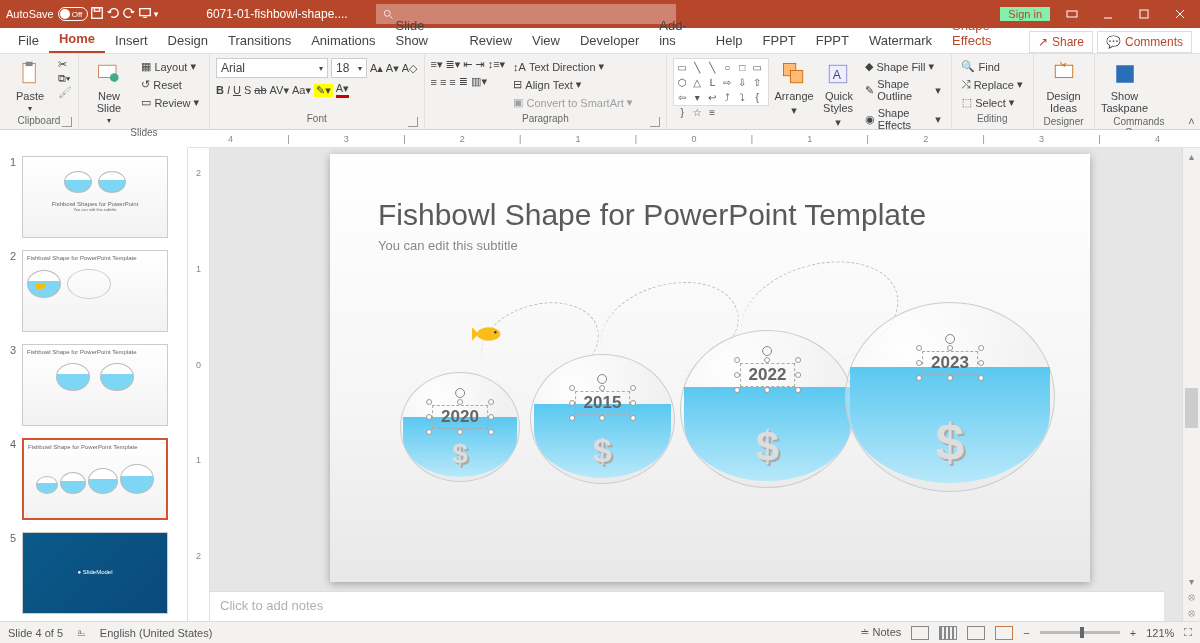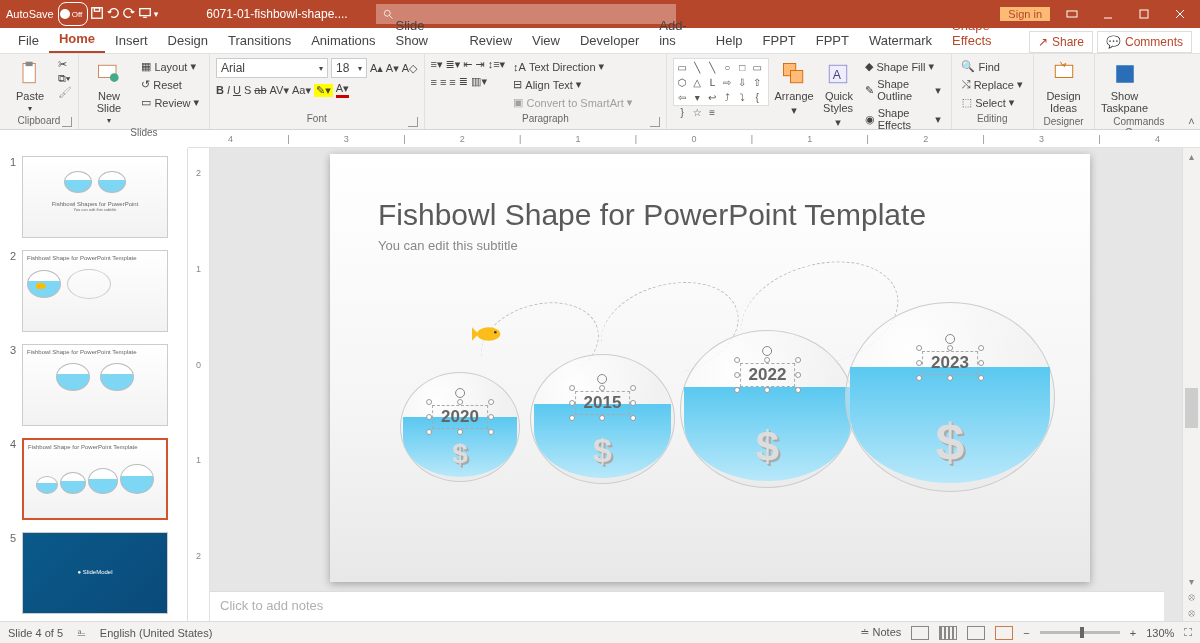--- a/index.html
+++ b/index.html
@@ -1,31 +1,31 @@
 <!DOCTYPE html>
 <html><head>
 <meta charset="utf-8">
 <style>
   *{box-sizing:border-box;margin:0;padding:0;font-family:"Segoe UI",Arial,sans-serif;user-select:none}
   body{width:1200px;height:643px;background:#fff;overflow:hidden;display:flex;flex-direction:column}
   
   .titlebar{height:28px;background:#b7472a;display:flex;align-items:center;color:#fff;font-size:12px;padding:0 6px;gap:8px}
   .titlebar .qa{display:flex;align-items:center;gap:2px}
   .qa .autosave{display:flex;align-items:center;gap:4px;font-size:11px}
-  .toggle{width:30px;height:24px;border:1px solid #fff;border-radius:8px;display:flex;align-items:center;padding:0 1px}
+  .toggle{width:30px;height:14px;border:1px solid #fff;border-radius:8px;display:flex;align-items:center;padding:0 1px}
   .toggle .dot{width:10px;height:10px;border-radius:50%;background:#fff}
   .toggle .off{font-size:8px;color:#fff;margin-left:2px}
   .qa svg{width:14px;height:14px;stroke:#fff;fill:none;stroke-width:1.5}
   .titlebar .docname{flex:0 0 auto;margin-left:40px;margin-right:20px}
   .searchwrap{flex:0 0 300px;height:20px;background:#cf8370;display:flex;align-items:center;padding:0 6px;gap:4px}
   .searchwrap svg{width:12px;height:12px;stroke:#fff;fill:none}
   .searchwrap input{background:transparent;border:none;outline:none;color:#fff;font-size:12px;width:100%}
   .searchwrap input::placeholder{color:#fff}
   .titlebar .spacer{flex:1}
-  .signin{background:#fdba74;color:#b7472a;padding:1px 8px;font-size:11px}
+  .signin{background:#86efac;color:#b7472a;padding:1px 8px;font-size:11px}
   .winbtn{width:28px;height:20px;display:flex;align-items:center;justify-content:center}
   .winbtn svg{width:12px;height:12px;stroke:#fff;fill:none;stroke-width:1}
   
   .tabs{height:26px;background:#fff;border-bottom:1px solid #e1e1e1;display:flex;align-items:flex-end;padding:0 8px;font-size:13px;color:#444;gap:0}
   .tabs .tab{padding:4px 10px 5px;cursor:pointer}
   .tabs .tab.active{color:#b7472a;border-bottom:2px solid #b7472a;font-weight:600}
   .tabs .tab.sf{color:#b7472a}
   .tabs .right{margin-left:auto;display:flex;gap:4px}
   .share,.comments{color:#b7472a;font-size:12px;padding:3px 8px;border:1px solid #ddd;display:flex;align-items:center;gap:4px}
   
@@ -551,16 +551,16 @@
     <span>≐ <span>Notes</span></span>
     <div class="viewbtn"></div>
     <div class="viewbtn" style="background:repeating-linear-gradient(90deg,#888 0 2px,transparent 2px 4px)"></div>
     <div class="viewbtn"></div>
     <div class="viewbtn" style="border-color:#c87c4a"></div>
     <span>−</span>
     <div class="zoom-slider">
         <div class="zh"></div>
       </div>
     <span>+</span>
-    <span>130%</span>
+    <span>121%</span>
     <span>⛶</span>
   </div>
 </div>
 
 </body></html>

